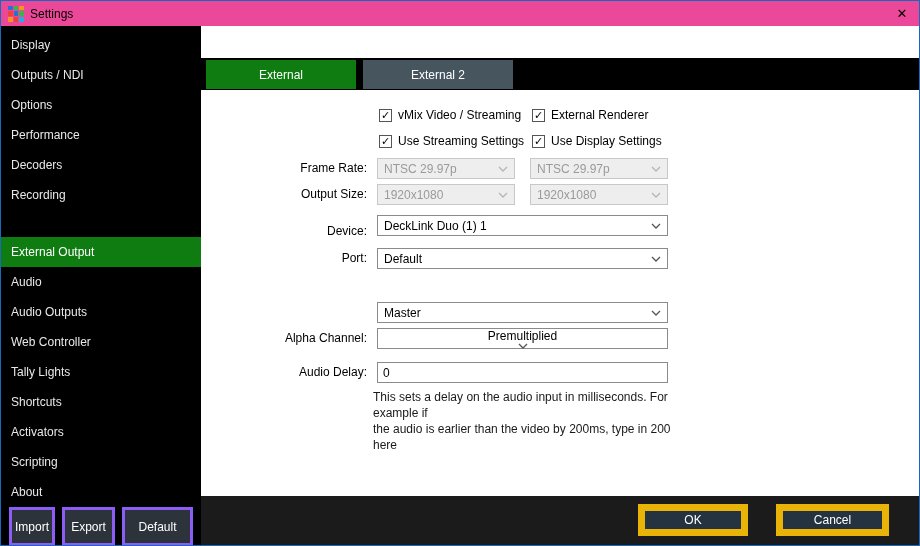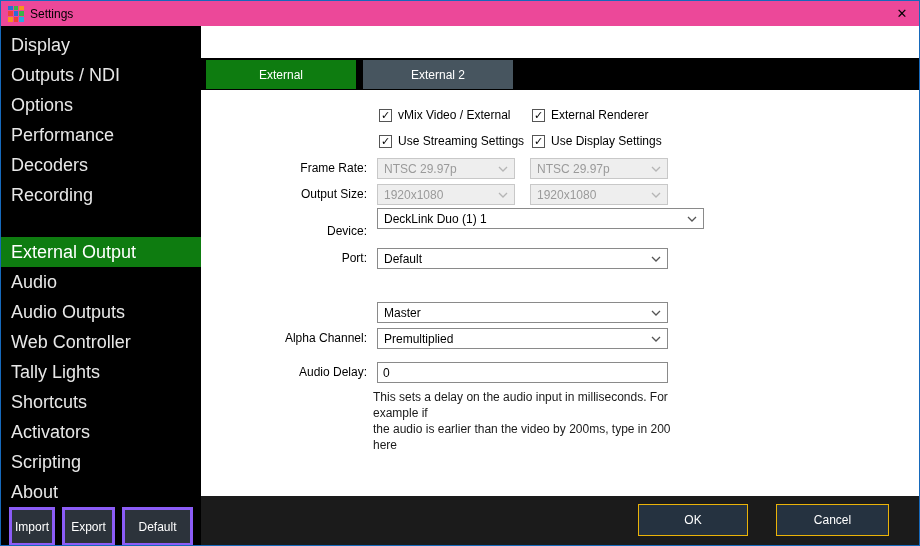--- a/index.html
+++ b/index.html
@@ -30,21 +30,21 @@
     display:flex; align-items:center; justify-content:center;
     font-size:13px; color:#000; cursor:default;
   }
   
   .body { flex:1 1 auto; display:flex; }
   
   .sidebar { width:200px; background:#000; display:flex; flex-direction:column; flex:0 0 auto; }
   .nav { flex:1 1 auto; padding-top:4px; }
   .nav-item {
     height:30px; line-height:30px; padding-left:10px;
-    color:#e8e8e8; font-size:18px; cursor:default;
+    color:#e8e8e8; font-size:12px; cursor:default;
   }
   .nav-item.selected { background:#0e7c10; color:#fff;margin-top:27px; }
   .side-buttons { display:flex; gap:7px; padding:0 0 9px 8px; }
   .side-btn {
     height:39px; background:#2c333b; border:3px solid #8b5cf6;
     color:#fff; font-size:12px; font-family:inherit; cursor:default;
   }
   .side-btn.import { width:46px; } .side-btn.export { width:53px; } .side-btn.default { width:71px; }
   
   .main { flex:1 1 auto; display:flex; flex-direction:column; background:#000;margin-top:32px; }
@@ -76,21 +76,21 @@
     width:13px; height:13px; border:1px solid #555; background:#fff;
     display:inline-flex; align-items:center; justify-content:center;
     font-size:11px; line-height:1; color:#000; flex:0 0 auto;
   }
   .help { position:absolute; width:300px; text-align:left; font-size:12px; line-height:16px; color:#1a1a1a; }
   
   .footer { height:59px; background:#1b1b1b; position:relative; flex:0 0 auto; }
   .footer .cbx { position:absolute; left:20px; top:14px; color:#c9c9c9; }
   .footer .cbx .box { background:#1b1b1b; border:1px solid #8a8a8a; color:#fff; }
   .footer-btn {
-    position:absolute; top:8px; height:32px; background:#253240; border:1px solid #eab308;
+    position:absolute; top:8px; height:32px; background:#253240; border:7px solid #eab308;
     color:#fff; font-size:12px; font-family:inherit; cursor:default;
   }
   .ok-btn { left:437px; width:110px; }
   .cancel-btn { left:575px; width:113px; }
 </style>
 </head>
 <body>
 
 <div class="window">
 
@@ -141,21 +141,21 @@
 
       <div class="tabstrip">
         <div class="tab active">External</div>
         <div class="tab inactive">External 2</div>
       </div>
 
       <div class="content">
 
         <span class="cbx abs" style="left:178px; top:18px;">
           <span class="box">✓</span>
-          <span>vMix Video / External</span>
+          <span>vMix Video / Streaming</span>
         </span>
         <span class="cbx abs" style="left:331px; top:18px;">
           <span class="box">✓</span>
           <span>External Renderer</span>
         </span>
 
         <span class="cbx abs" style="left:178px; top:44px;">
           <span class="box">✓</span>
           <span>Use Streaming Settings</span>
         </span>
@@ -194,21 +194,21 @@
         <div class="dd disabled" style="left:329px; top:94px; width:138px;">
           <span>1920x1080</span>
           <span class="chev">
               <svg width="10" height="6" viewBox="0 0 10 6">
                 <polyline points="1,1 5,5 9,1" fill="none" stroke="currentColor" stroke-width="1.3"></polyline>
               </svg>
             </span>
         </div>
 
         <div class="row-label" style="top:131px;">Device:</div>
-        <div class="dd" style="left:176px; top:118px; width:327px;">
+        <div class="dd" style="left:176px; top:125px; width:291px;">
           <span>DeckLink Duo (1) 1</span>
           <span class="chev">
               <svg width="10" height="6" viewBox="0 0 10 6">
                 <polyline points="1,1 5,5 9,1" fill="none" stroke="currentColor" stroke-width="1.3"></polyline>
               </svg>
             </span>
         </div>
 
         <div class="row-label" style="top:158px;">Port:</div>
         <div class="dd" style="left:176px; top:158px; width:291px;">
@@ -223,21 +223,21 @@
         <div class="dd" style="left:176px; top:212px; width:291px;">
           <span>Master</span>
           <span class="chev">
               <svg width="10" height="6" viewBox="0 0 10 6">
                 <polyline points="1,1 5,5 9,1" fill="none" stroke="currentColor" stroke-width="1.3"></polyline>
               </svg>
             </span>
         </div>
 
         <div class="row-label" style="top:238px;">Alpha Channel:</div>
-        <div class="dd" style="left:176px; top:238px; width:291px;">
+        <div class="dd" style="left:176px; top:238px; width:291px;flex-direction:column;">
           <span>Premultiplied</span>
           <span class="chev">
               <svg width="10" height="6" viewBox="0 0 10 6">
                 <polyline points="1,1 5,5 9,1" fill="none" stroke="currentColor" stroke-width="1.3"></polyline>
               </svg>
             </span>
         </div>
 
         <div class="row-label" style="top:272px;">Audio Delay:</div>
         <input class="txt-input" style="left: 176px; top: 272px; width: 291px;" value="0">

